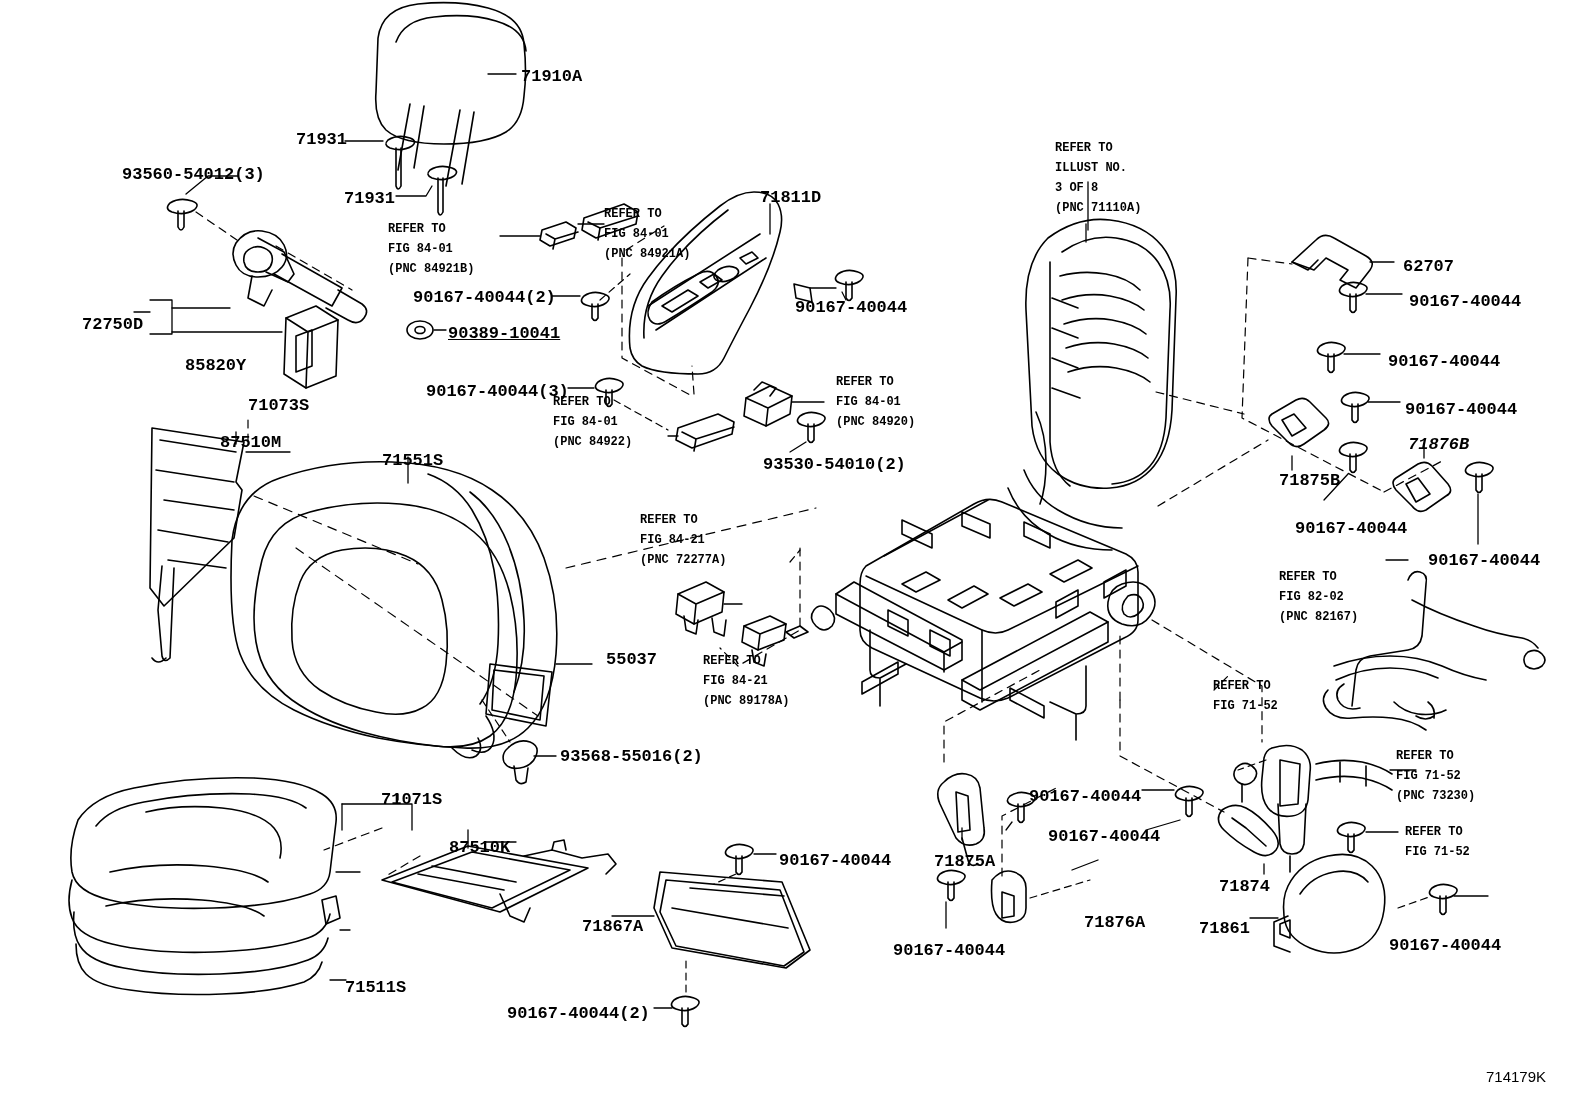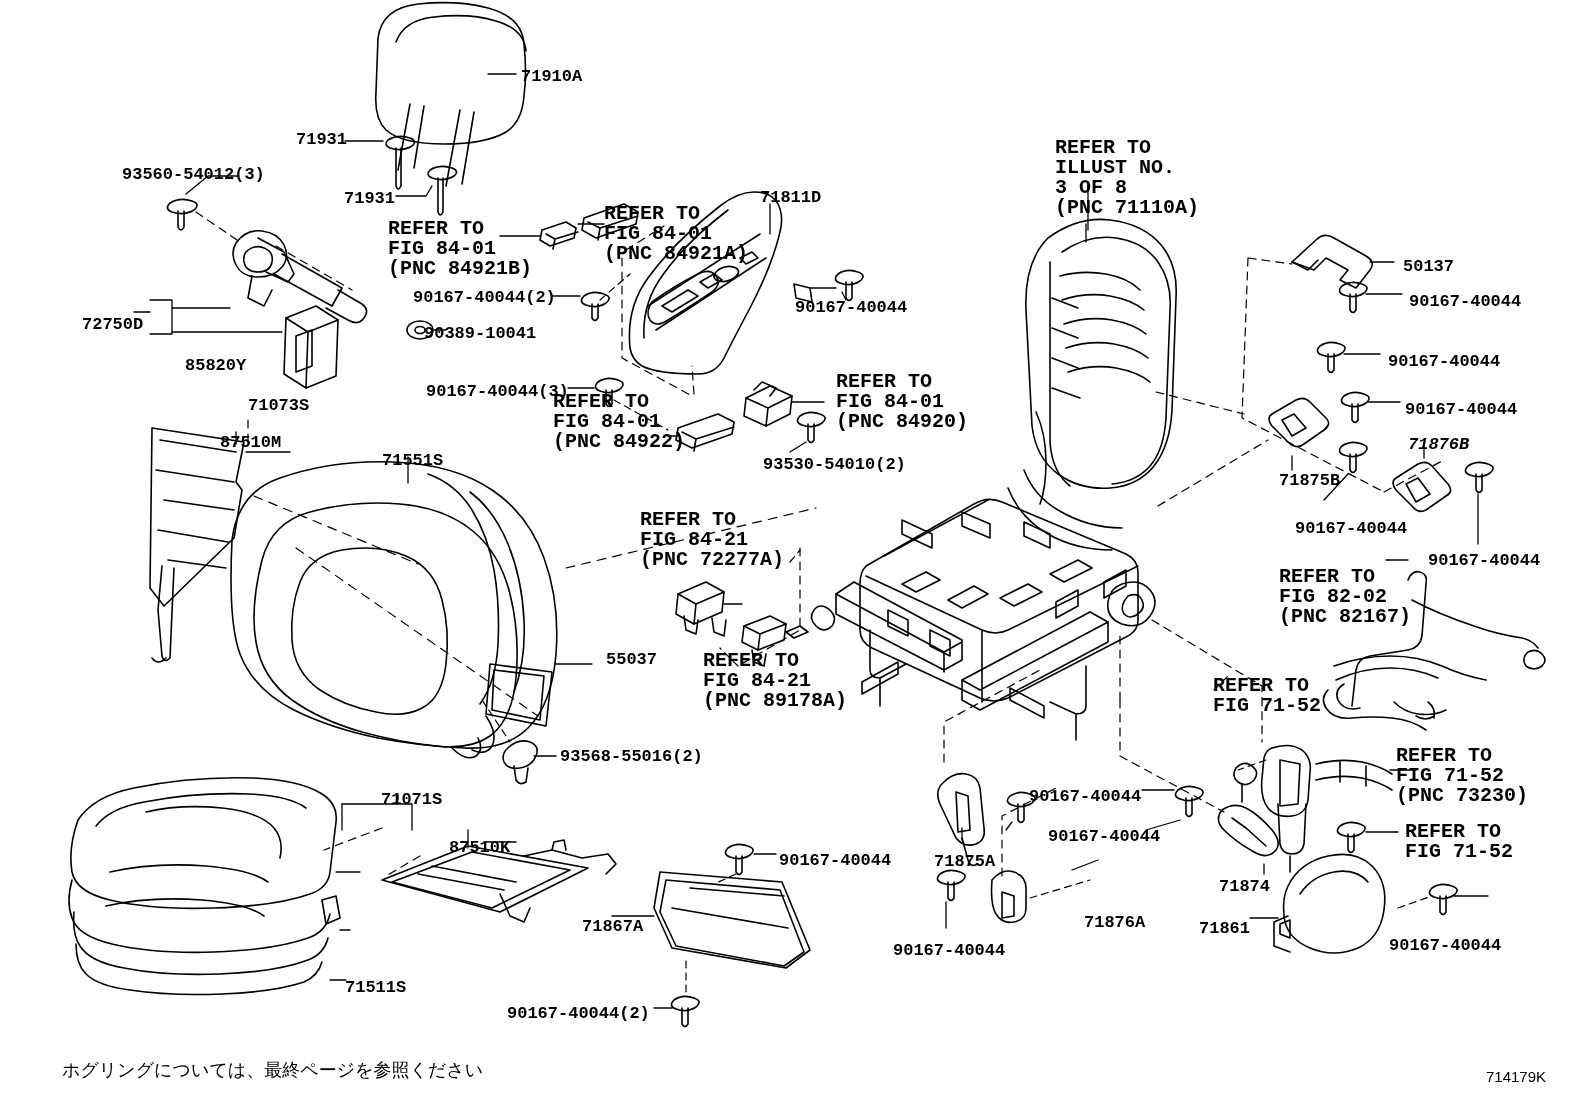--- a/index.html
+++ b/index.html
@@ -28,21 +28,21 @@
     font-size: 17px;
     font-weight: bold;
     color: #000000;
     white-space: pre;
     letter-spacing: 0px;
     line-height: 21px;
   }
   .lbl-ref {
     position: absolute;
     font-family: "Liberation Mono", monospace;
-    font-size: 20px;
+    font-size: 12px;
     font-weight: bold;
     color: #000000;
     white-space: pre;
     line-height: 20px;
   }
   .lbl-jp {
     position: absolute;
     font-family: "DejaVu Sans", sans-serif;
     font-size: 18px;
     color: #000000;
@@ -420,37 +420,37 @@
 
   <div id="labels">
 
   <div class="lbl" style="left: 521px; top: 66px;">71910A</div>
       <div class="lbl" style="left: 296px; top: 129px;">71931</div>
       <div class="lbl" style="left: 344px; top: 188px;">71931</div>
       <div class="lbl" style="left: 122px; top: 164px;">93560-54012(3)</div>
       <div class="lbl" style="left: 82px; top: 314px;">72750D</div>
       <div class="lbl" style="left: 185px; top: 355px;">85820Y</div>
       <div class="lbl" style="left: 413px; top: 287px;">90167-40044(2)</div>
-      <div class="lbl" style="left: 424px; top: 323px;">90389-10041</div>
+      <div class="lbl" style="left: 448px; top: 323px; text-decoration: underline;">90389-10041</div>
       <div class="lbl" style="left: 760px; top: 187px;">71811D</div>
       <div class="lbl" style="left: 795px; top: 297px;">90167-40044</div>
       <div class="lbl" style="left: 426px; top: 381px;">90167-40044(3)</div>
       <div class="lbl" style="left: 763px; top: 454px;">93530-54010(2)</div>
       <div class="lbl" style="left: 248px; top: 395px;">71073S</div>
       <div class="lbl" style="left: 220px; top: 432px;">87510M</div>
       <div class="lbl" style="left: 382px; top: 450px;">71551S</div>
       <div class="lbl" style="left: 606px; top: 649px;">55037</div>
       <div class="lbl" style="left: 560px; top: 746px;">93568-55016(2)</div>
       <div class="lbl" style="left: 381px; top: 789px;">71071S</div>
       <div class="lbl" style="left: 449px; top: 837px;">87510K</div>
       <div class="lbl" style="left: 582px; top: 916px;">71867A</div>
       <div class="lbl" style="left: 779px; top: 850px;">90167-40044</div>
       <div class="lbl" style="left: 507px; top: 1003px;">90167-40044(2)</div>
       <div class="lbl" style="left: 345px; top: 977px;">71511S</div>
-      <div class="lbl" style="left: 1403px; top: 256px;">50137</div>
+      <div class="lbl" style="left: 1403px; top: 256px;">62707</div>
       <div class="lbl" style="left: 1409px; top: 291px;">90167-40044</div>
       <div class="lbl" style="left: 1388px; top: 351px;">90167-40044</div>
       <div class="lbl" style="left: 1405px; top: 399px;">90167-40044</div>
       <div class="lbl" style="left: 1408px; top: 434px; font-style: italic;">71876B</div>
       <div class="lbl" style="left: 1279px; top: 470px;">71875B</div>
       <div class="lbl" style="left: 1295px; top: 518px;">90167-40044</div>
       <div class="lbl" style="left: 1428px; top: 550px;">90167-40044</div>
       <div class="lbl" style="left: 1029px; top: 786px;">90167-40044</div>
       <div class="lbl" style="left: 1048px; top: 826px;">90167-40044</div>
       <div class="lbl" style="left: 934px; top: 851px;">71875A</div>
@@ -468,16 +468,15 @@
       <div class="lbl-ref" style="left: 553px; top: 392px;"><div>REFER TO</div><div>FIG 84-01</div><div>(PNC 84922)</div></div>
       <div class="lbl-ref" style="left: 640px; top: 510px;"><div>REFER TO</div><div>FIG 84-21</div><div>(PNC 72277A)</div></div>
       <div class="lbl-ref" style="left: 703px; top: 651px;"><div>REFER TO</div><div>FIG 84-21</div><div>(PNC 89178A)</div></div>
       <div class="lbl-ref" style="left: 1055px; top: 138px;"><div>REFER TO</div><div>ILLUST NO.</div><div>3 OF 8</div><div>(PNC 71110A)</div></div>
       <div class="lbl-ref" style="left: 1279px; top: 567px;"><div>REFER TO</div><div>FIG 82-02</div><div>(PNC 82167)</div></div>
       <div class="lbl-ref" style="left: 1213px; top: 676px;"><div>REFER TO</div><div>FIG 71-52</div></div>
       <div class="lbl-ref" style="left: 1396px; top: 746px;"><div>REFER TO</div><div>FIG 71-52</div><div>(PNC 73230)</div></div>
       <div class="lbl-ref" style="left: 1405px; top: 822px;"><div>REFER TO</div><div>FIG 71-52</div></div>
     </div>
 
-  <div class="lbl-jp" style="left:62px; top:1058px;">ホグリングについては、最終ページを参照ください</div>
   <div class="lbl-code" style="left:1486px; top:1068px;">714179K</div>
 
 </div>
 
 </body></html>

